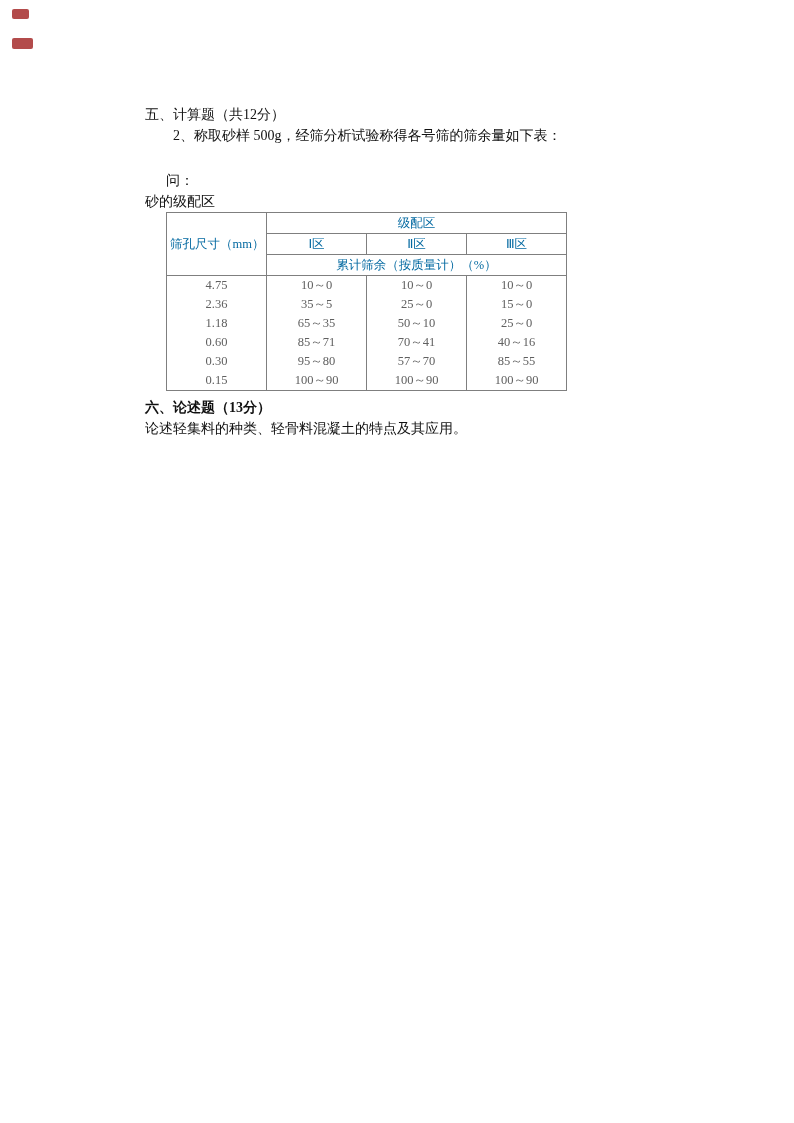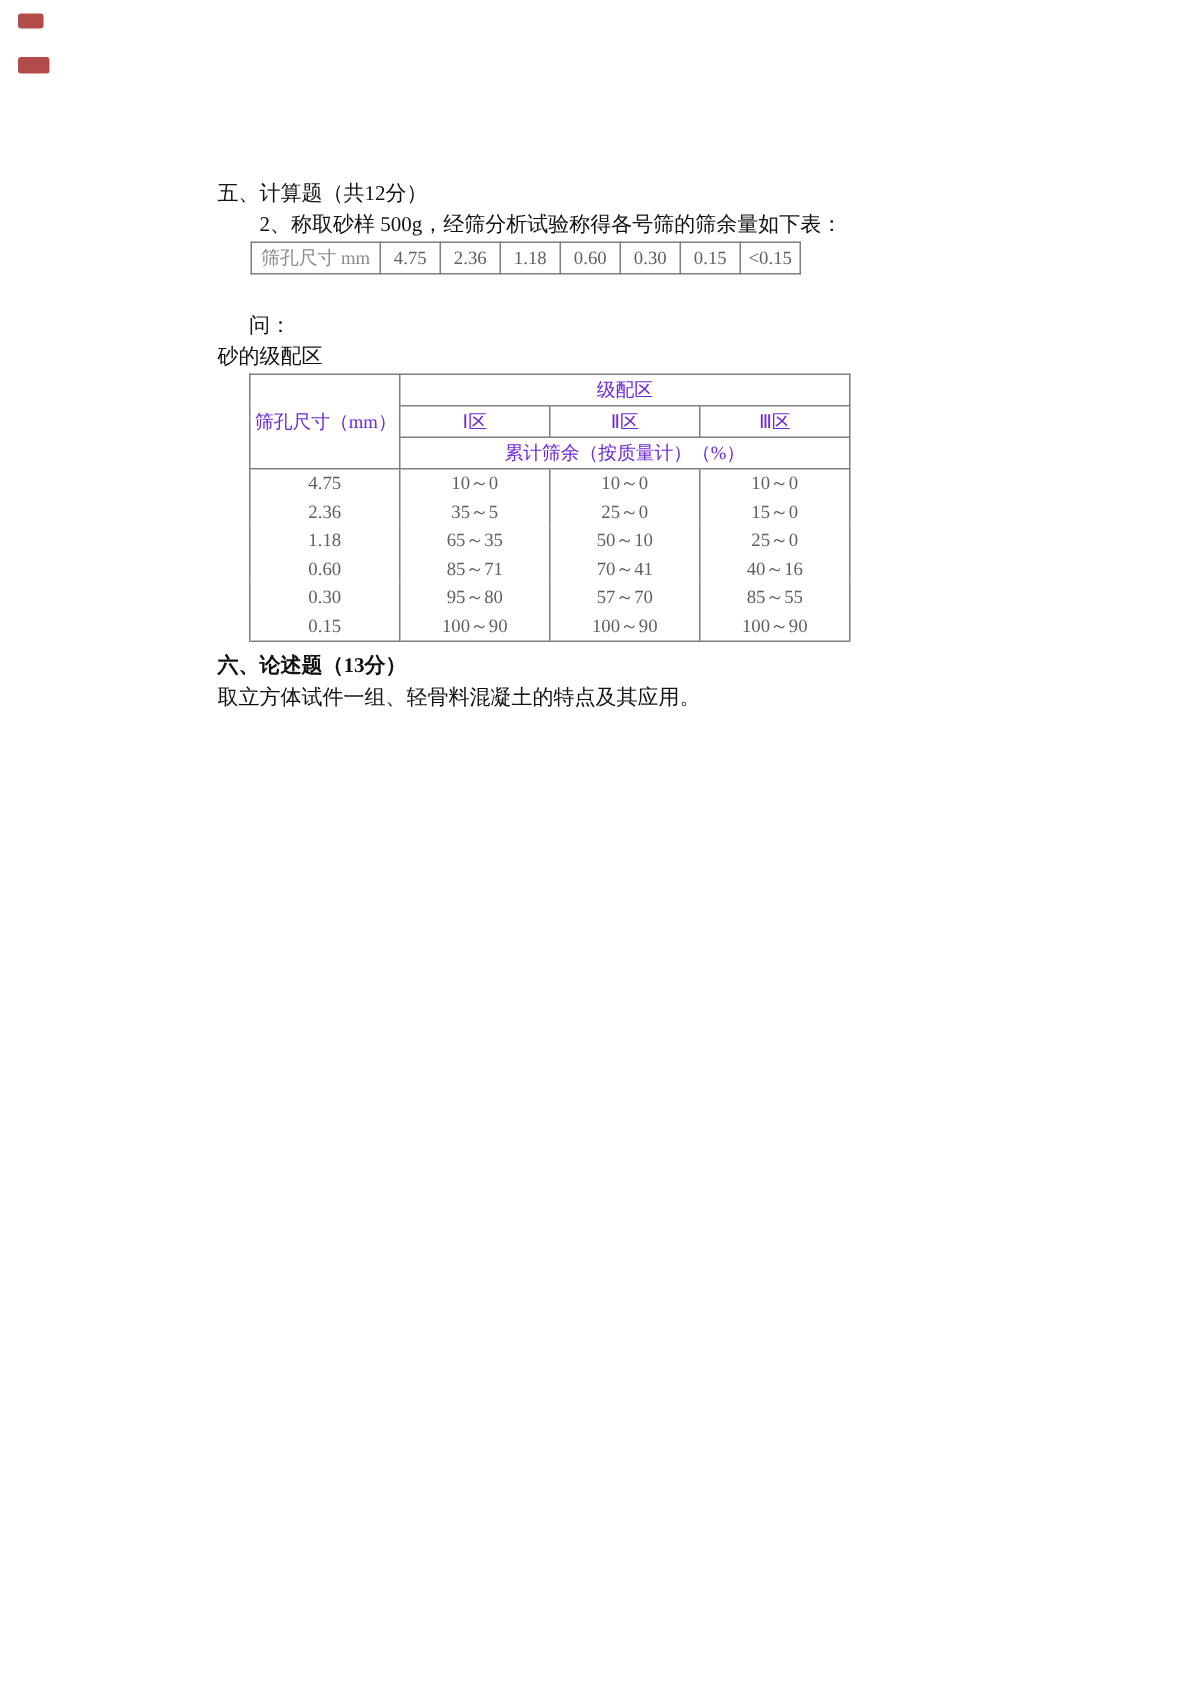--- a/index.html
+++ b/index.html
@@ -22,21 +22,21 @@
     background: #a83232;
     border-radius: 2px;
     opacity: 0.88;
   }
   .stamp-1 { left: 12px; top: 9px;  width: 17px; height: 10px; }
   .stamp-2 { left: 12px; top: 38px; width: 21px; height: 11px; }
 
   .content {
     position: absolute;
     left: 145px;
-    top: 119px;
+    top: 104px;
     width: 512px;
     font-size: 14px;
     line-height: 21px;
     text-align: justify;
   }
   .content p { margin: 0; }
 
   .title    { margin: 0 0 19px 0; }
   .q1       { margin: 0 0 22px 0; text-indent: 28px; }
   .q2intro  { margin: 0 0 8px 0;  text-indent: 28px; }
@@ -65,21 +65,21 @@
     table-layout: fixed;
   }
   .sieve .lbl { color: #8a8a8a; }
 
   .grad {
     margin: 0 0 6px 21px;
     width: 400px;
     table-layout: fixed;
     border: 1px solid #7f7f7f;
   }
-  .grad .hdr, .grad .corner { color: #6d28d9; }
+  .grad .hdr, .grad .corner { color: #0369a1; }
   
   .grad td.d {
     border-top: none;
     border-bottom: none;
     height: 19px;
   }
 </style>
 </head>
 <body>
 
@@ -100,30 +100,20 @@
         <col style="width:86px">
           <col style="width:40px">
           <col style="width:40px">
           <col style="width:40px">
         <col style="width:40px">
           <col style="width:40px">
           <col style="width:40px">
           <col style="width:40px">
       </colgroup>
       <tbody>
-        <tr>
-          <td class="lbl">筛孔尺寸 mm</td>
-          <td>4.75</td>
-          <td>2.36</td>
-          <td>1.18</td>
-          <td>0.60</td>
-          <td>0.30</td>
-          <td>0.15</td>
-          <td>&lt;0.15</td>
-        </tr>
       </tbody>
     </table>
 
     <p class="ask">问：</p>
 
 
 
     <p class="caption">砂的级配区</p>
 
     <table class="tbl grad">
@@ -180,16 +170,16 @@
           <td class="d">0.15</td>
           <td class="d">100～90</td>
           <td class="d">100～90</td>
           <td class="d">100～90</td>
         </tr>
       </tbody>
     </table>
 
     <p class="s6title">六、论述题（13分）</p>
 
-    <p class="essay">取立方体试件一组、轻骨料混凝土的特点及其应用。</p>
+    <p class="essay">论述轻集料的种类、轻骨料混凝土的特点及其应用。</p>
 
   </div>
 </div>
 
 </body></html>

